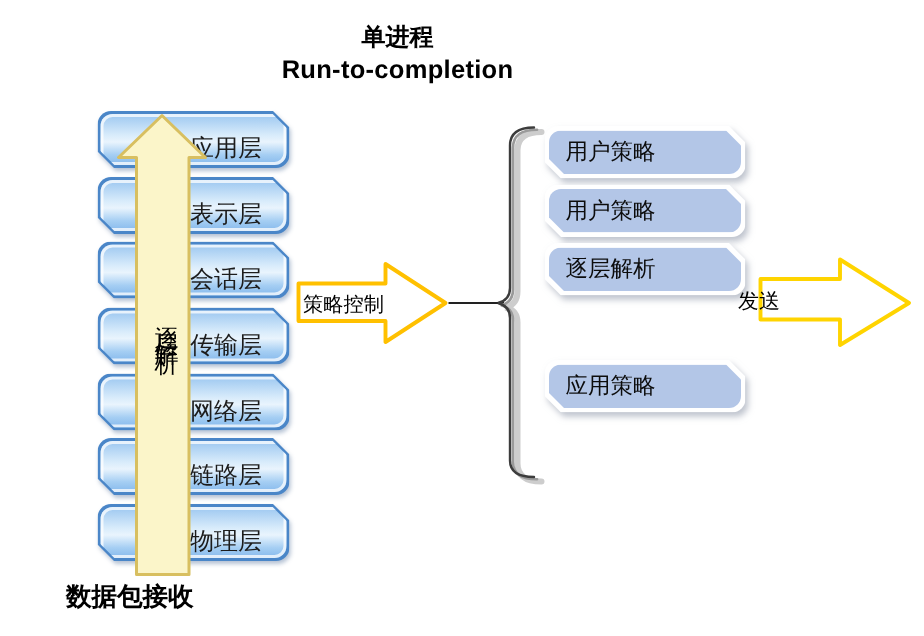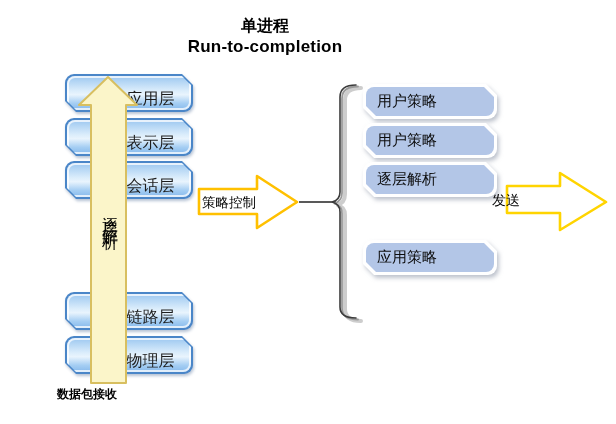--- a/index.html
+++ b/index.html
@@ -38,21 +38,21 @@
   .connector{stroke:#222;stroke-width:1.4;}
   .brace-main{stroke:#3c3c3c;stroke-width:1.6;fill:none;stroke-linecap:round;}
   .brace-shadow1{stroke:#cdcdcd;stroke-width:4;fill:none;stroke-linecap:round;}
   .brace-shadow2{stroke:#9a9a9a;stroke-width:1.8;fill:none;stroke-linecap:round;}
   
   .vtext{
     position:absolute;left:99px;top:204px;
     writing-mode:vertical-rl;text-orientation:upright;
     font-size:16px;letter-spacing:6px;color:#000;
   }
-  .recv-label{position:absolute;left:57px;top:386px;font-size:12px;font-weight:bold;color:#000;text-align:center;}
+  .recv-label{position:absolute;left:44px;top:386px;font-size:17px;font-weight:bold;color:#000;text-align:center;}
   .policy-arrow-label{position:absolute;left:202px;top:194px;font-size:13.5px;color:#000;white-space:nowrap;}
   .send-arrow-label{position:absolute;left:492px;top:192px;font-size:14px;color:#000;white-space:nowrap;}
 </style>
 </head>
 <body>
 
 <div class="stage">
 
   <div class="title-block">
     <div class="title-cn">单进程</div>
@@ -70,20 +70,34 @@
       <div class="lbox-shape snipA">
         <div class="lbox-inner snipB">
           <span class="lbox-label">会话层</span>
         </div>
       </div>
     </div>
   <div class="lbox" style="top:118px">
       <div class="lbox-shape snipA">
         <div class="lbox-inner snipB">
           <span class="lbox-label">表示层</span>
+        </div>
+      </div>
+    </div>
+  <div class="lbox" style="top:205px">
+      <div class="lbox-shape snipA">
+        <div class="lbox-inner snipB">
+          <span class="lbox-label">传输层</span>
+        </div>
+      </div>
+    </div>
+  <div class="lbox" style="top:249px">
+      <div class="lbox-shape snipA">
+        <div class="lbox-inner snipB">
+          <span class="lbox-label">网络层</span>
         </div>
       </div>
     </div>
   <div class="lbox" style="top:336px">
       <div class="lbox-shape snipA">
         <div class="lbox-inner snipB">
           <span class="lbox-label">物理层</span>
         </div>
       </div>
     </div>

